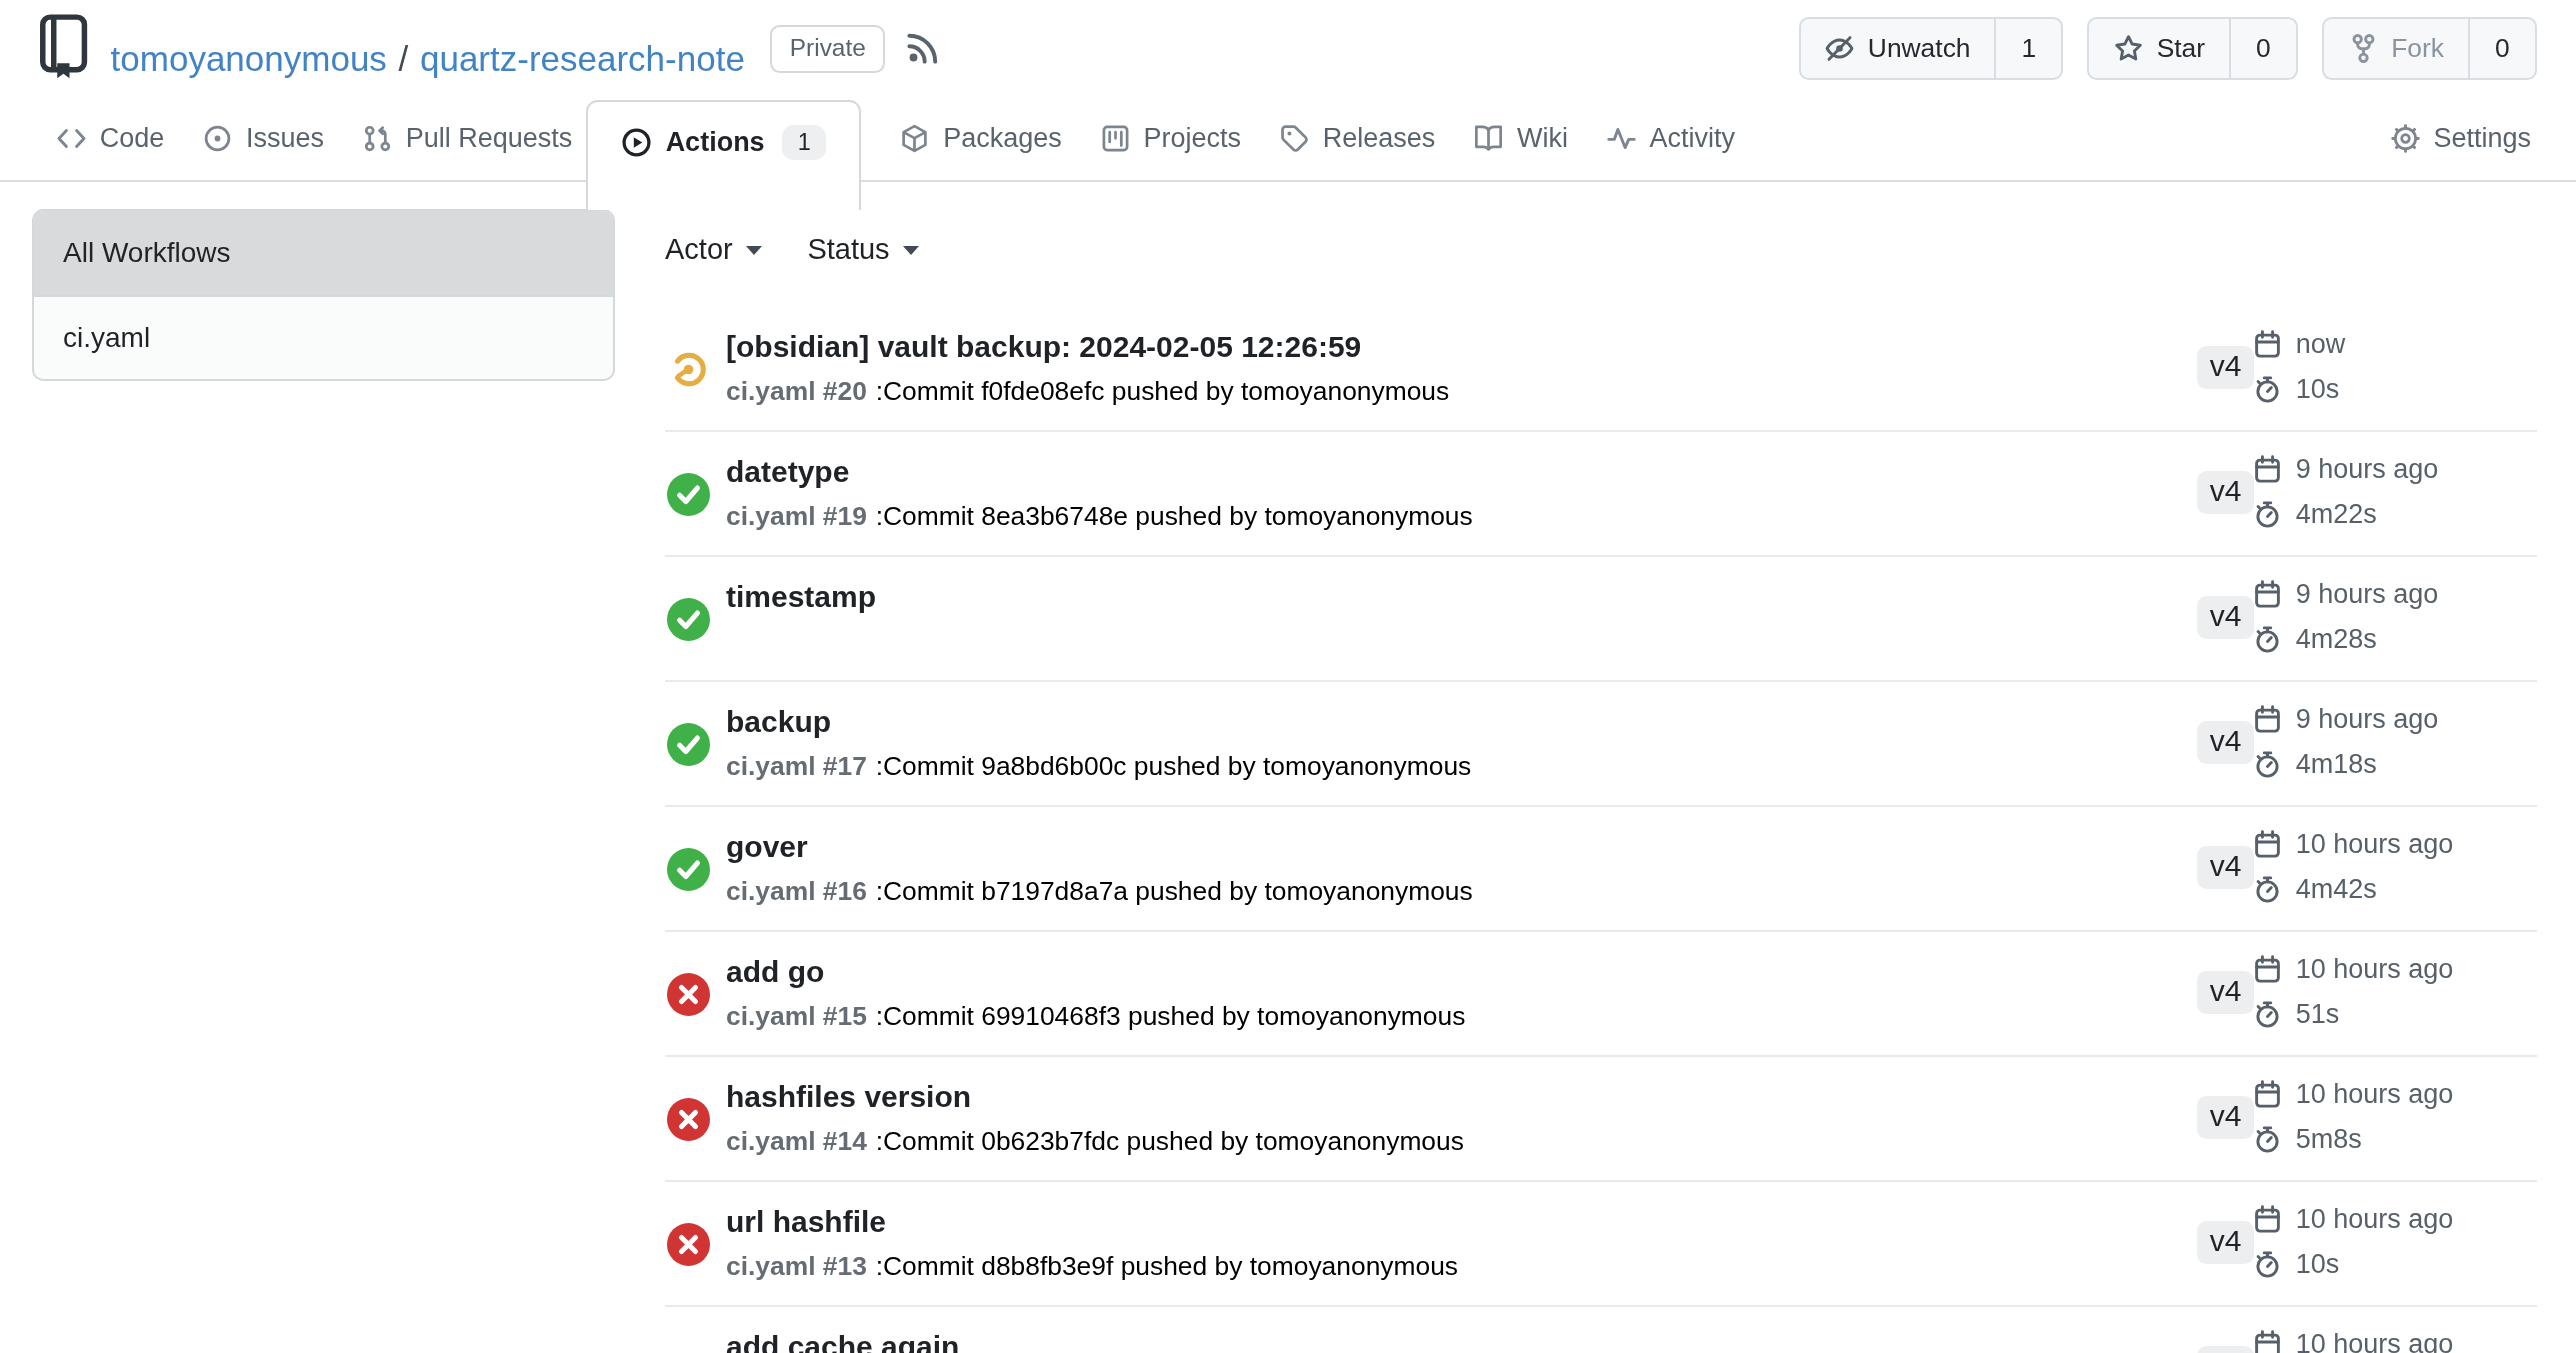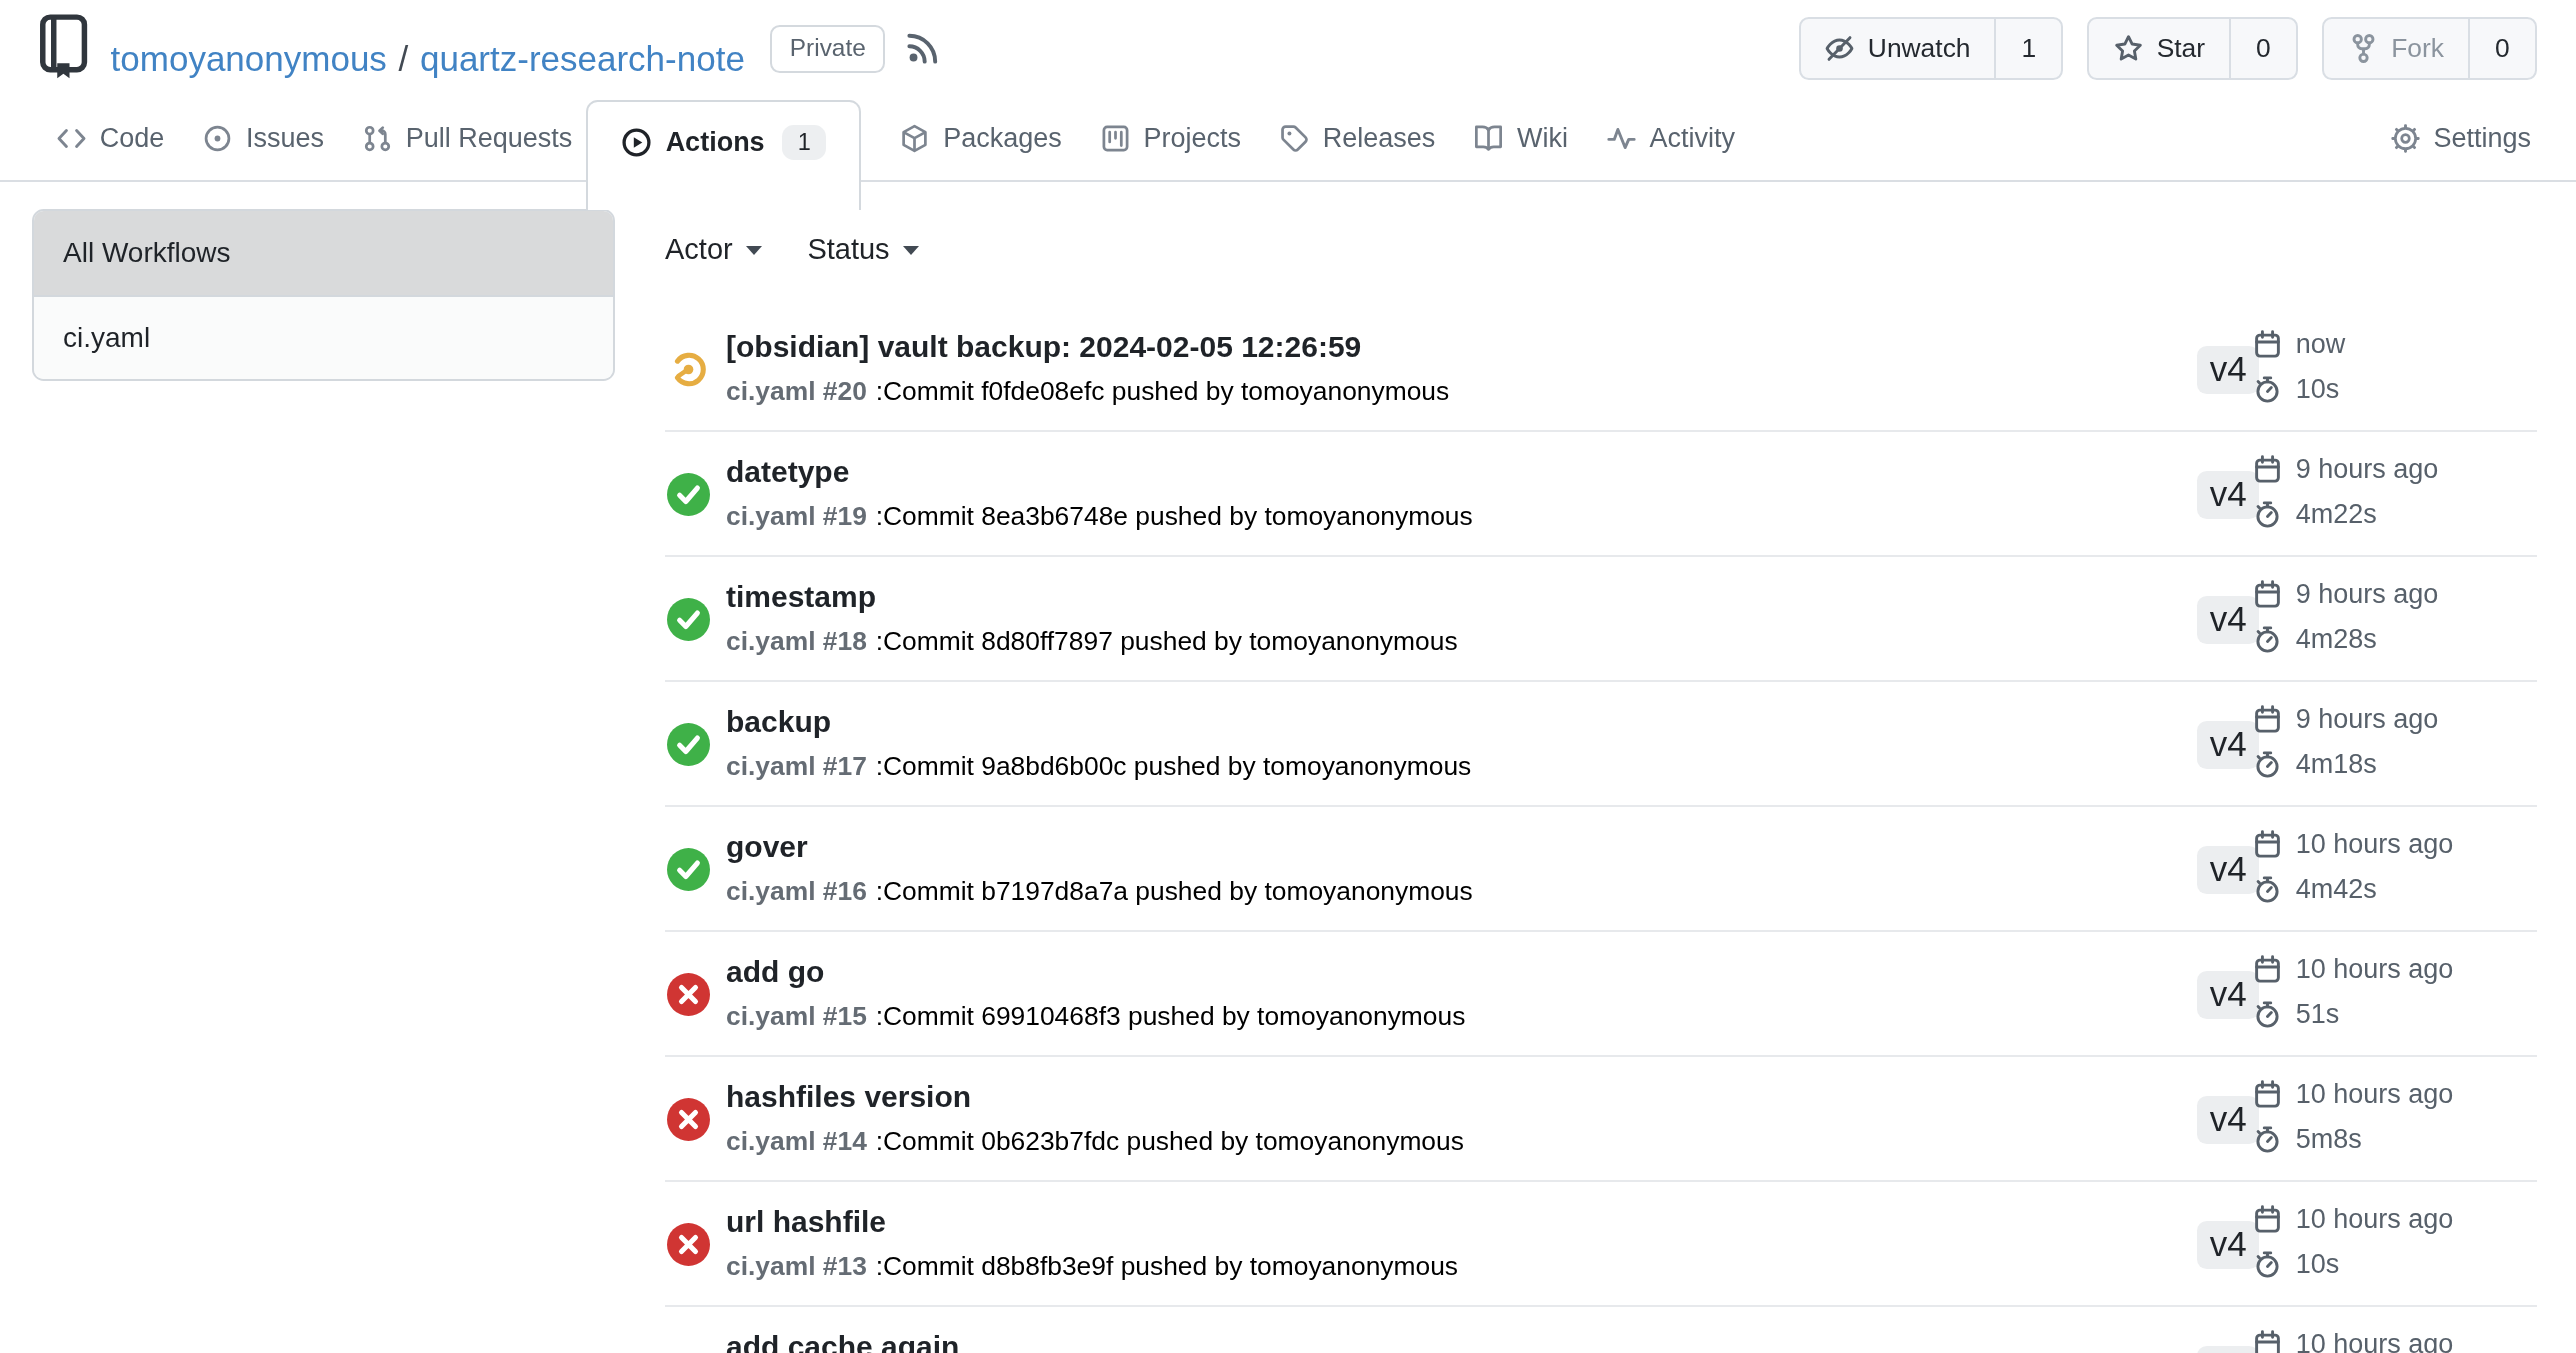--- a/index.html
+++ b/index.html
@@ -63,21 +63,21 @@
   .run-row { position:relative; height:125px; border-bottom:2px solid #e7e9ec; }
   .run-icon { position:absolute; left:2px; top:41px; width:43px; height:43px; }
   .run-icon svg { width:43px; height:43px; display:block; }
   .run-text { position:absolute; left:61px; top:21.5px; }
   .run-title { display:inline-block; font-size:30px; font-weight:700; color:#1f2328;
     line-height:37px; text-decoration:none; cursor:pointer; }
   .run-sub { margin-top:9.8px; font-size:26.4px; line-height:33px; }
   .run-wf { font-weight:700; color:#656c74; margin-right:8.8px; }
   .run-commit { color:#000000; }
   .v4-badge { position:absolute; left:1532px; top:39px; background:#eceef0; color:#1f2328;
-    font-size:35px; padding:5.9px 12.7px 7.8px; border-radius:9.8px; line-height:1; }
+    font-size:30px; padding:5.9px 12.7px 7.8px; border-radius:9.8px; line-height:1; }
   .meta { position:absolute; left:1588px; top:15.6px; }
   .meta-line { display:flex; align-items:center; gap:13.7px; height:45px;
     font-size:27px; color:#57606a; }
   .meta-line svg { color:#57606a; flex:none; }
 </style>
 </head>
 <body>
 
 <div class="header">
   <span class="repo-icon">
@@ -359,23 +359,20 @@
 
   <div class="run-row">
     <span class="run-icon">
           <svg viewBox="0 0 16 16">
             <circle cx="8" cy="8" r="8" fill="#3fb148"></circle>
             <path d="M4.7 8.3 7 10.6 11.3 5.6" stroke="#fff" stroke-width="1.9" fill="none" stroke-linecap="round" stroke-linejoin="round"></path>
           </svg>
         </span>
     <div class="run-text">
       <a class="run-title">timestamp</a>
-      <div class="run-sub">
-        <span class="run-wf">ci.yaml #18</span><span class="run-commit">:Commit 8d80ff7897 pushed by tomoyanonymous</span>
-      </div>
     </div>
     <span class="v4-badge">v4</span>
     <div class="meta">
       <div class="meta-line meta-time">
         <span style="display:flex">
           <svg width="29" height="29" viewBox="0 0 16 16" fill="none">
             <rect x="2" y="2.8" width="12" height="11.6" rx="1.8" stroke="currentColor" stroke-width="1.6"></rect>
             <path d="M5.2 1v3M10.8 1v3M2 6.6h12" stroke="currentColor" stroke-width="1.6" stroke-linecap="round"></path>
           </svg>
         </span>

